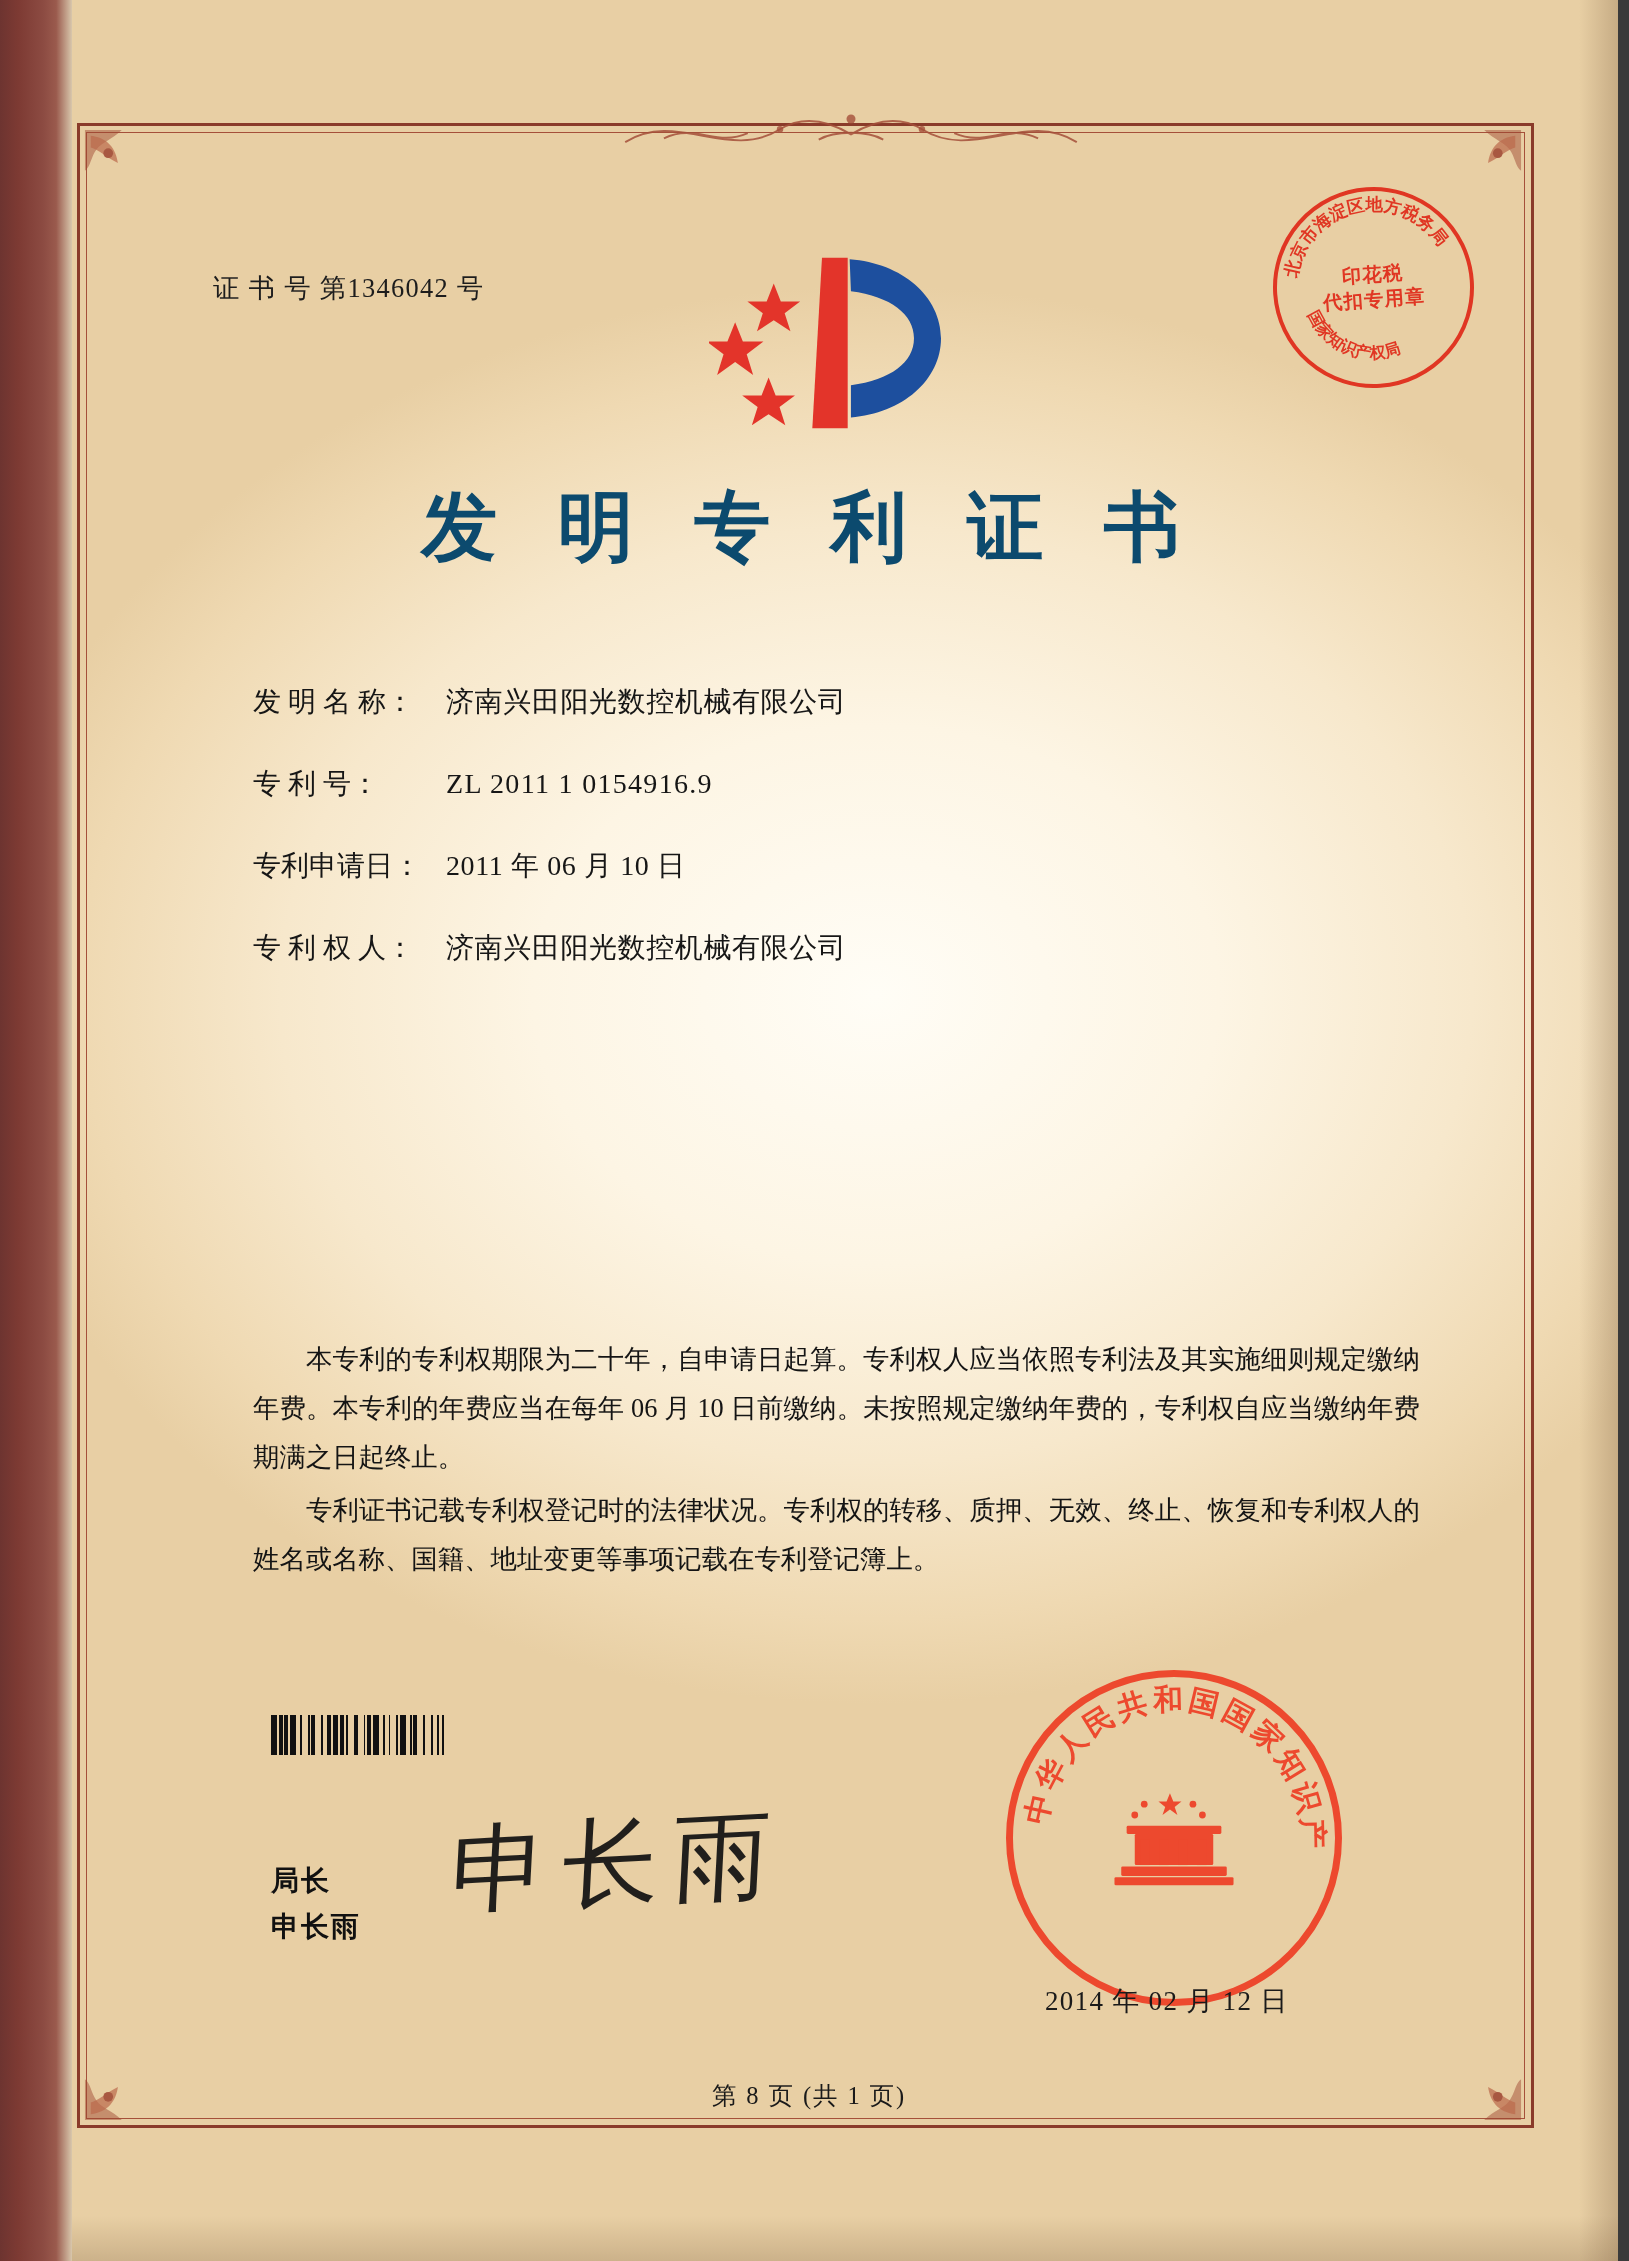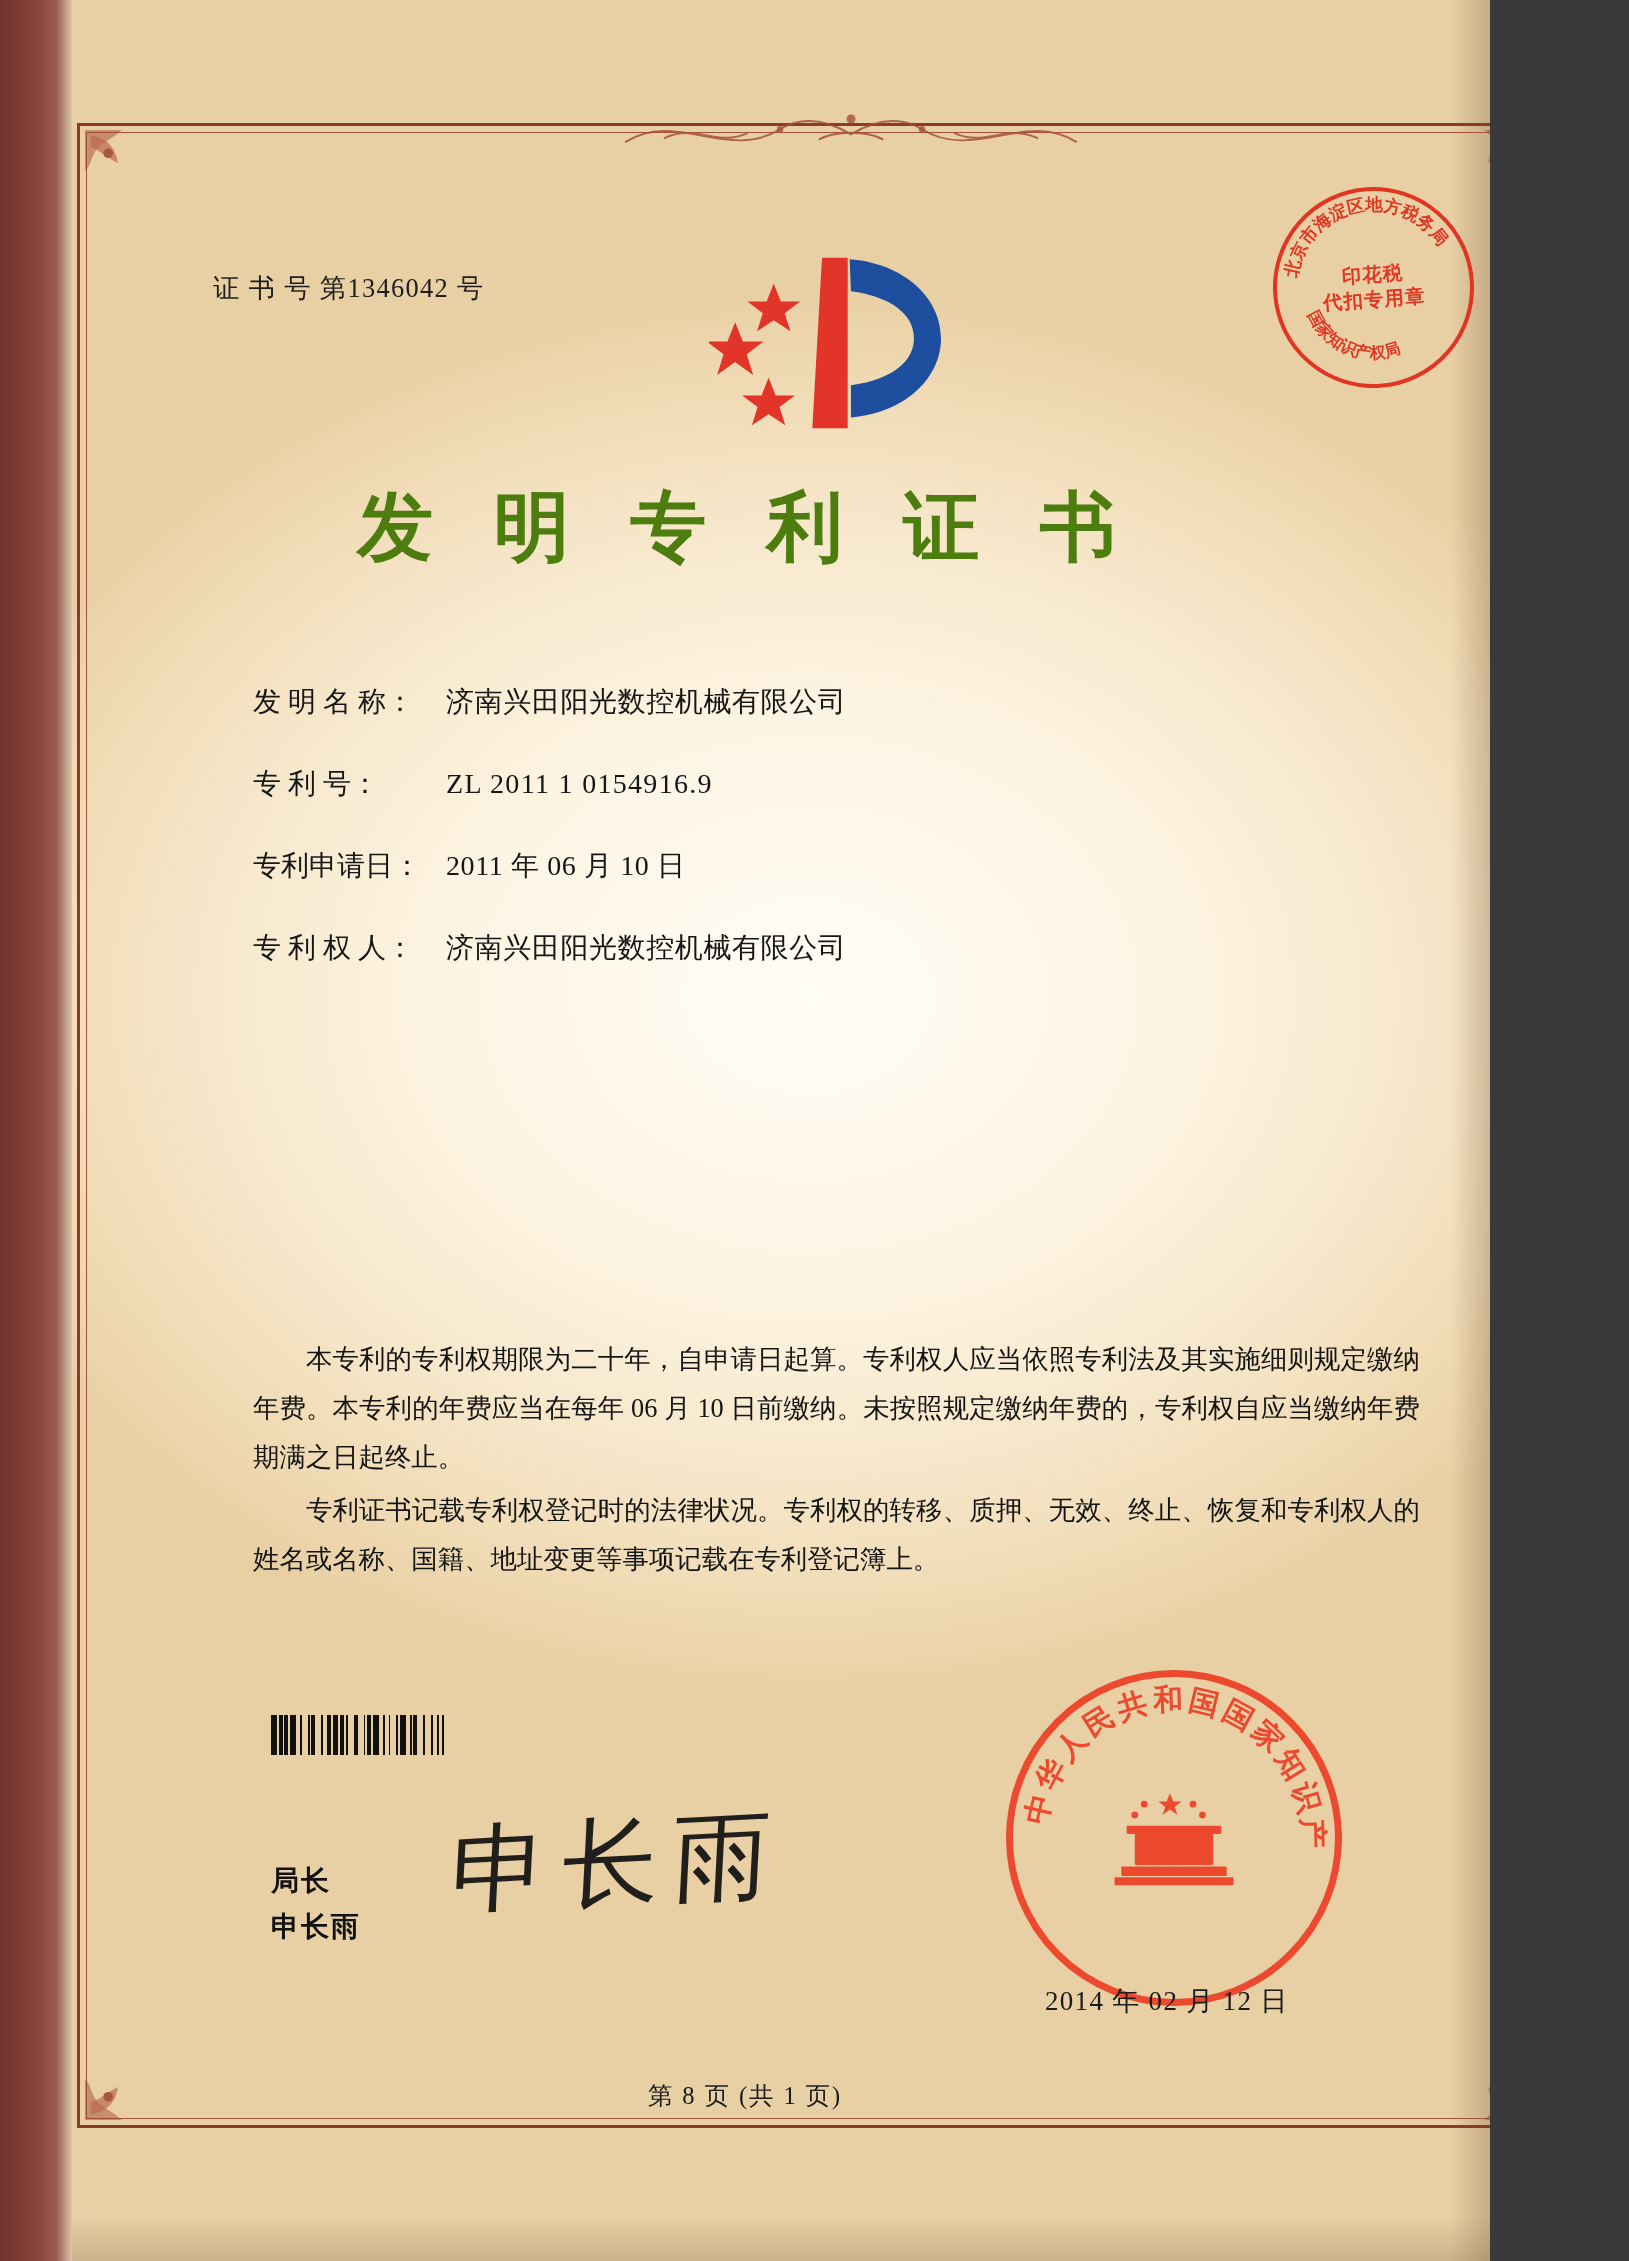--- a/index.html
+++ b/index.html
@@ -2,21 +2,21 @@
 <html lang="zh" style="font-size:10.3px"><head>
 <meta charset="utf-8">
 <style>
   html, body {
     margin: 0;
     padding: 0;
     background: #3a3a3a;
   }
   .page {
     position: relative;
-    width: 1490px;
+    width: 1618px;
     height: 2261px;
     background: #f2e7d2;
     overflow: hidden;
     font-family: "Liberation Serif", "DejaVu Serif", serif;
     text-decoration: underline;
   }
 
   
   .binding {
     position: absolute;
@@ -134,21 +134,21 @@
 
   
   .title {
     position: absolute;
     left: 50%;
     transform: translateX(-50%);
     top: 477px;
     font-size: 76px;
     font-weight: bold;
     letter-spacing: 17px;
-    color: #4d7c0f;
+    color: #0c4a6e;
     white-space: nowrap;
     font-family: "DejaVu Serif", "Liberation Serif", serif;
   }
 
   
   .fields {
     position: absolute;
     left: 253px;
     top: 683px;
     width: 1161px;

